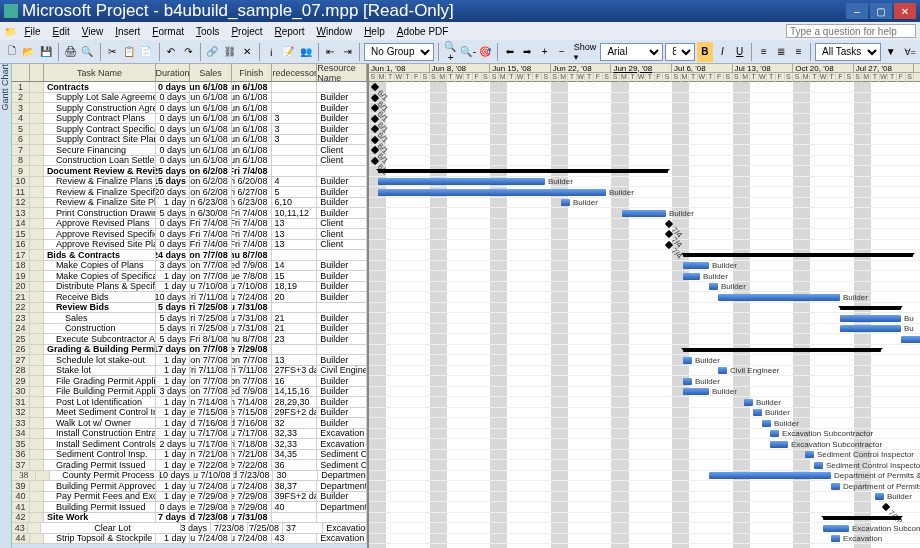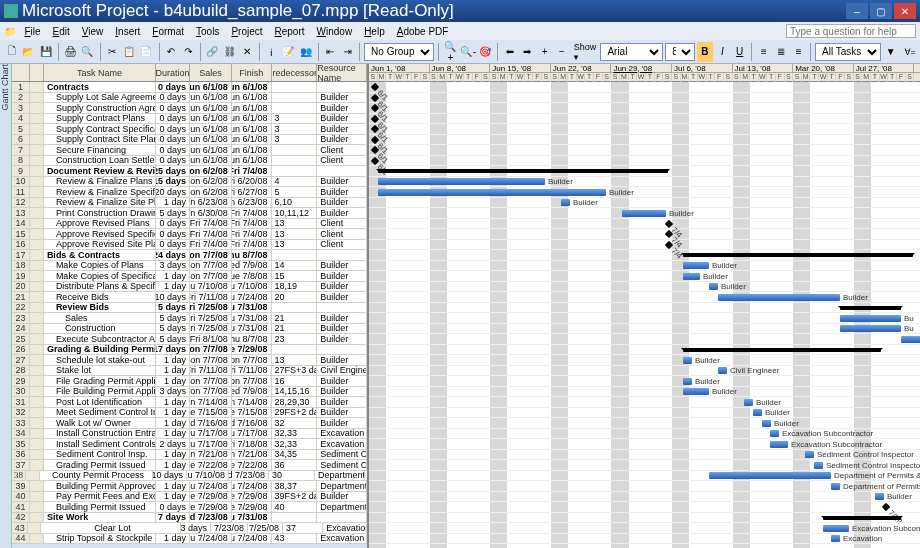--- a/index.html
+++ b/index.html
@@ -505,21 +505,21 @@
             <div class="rcell rowid" style="width: 18px;">37</div>
             <div class="rcell rowid" style="width: 14px;"></div>
             <div class="rcell indent-1" style="width: 113px;">Grading Permit Issued</div>
             <div class="rcell " style="width: 34px; justify-content: flex-end;">1 day</div>
             <div class="rcell " style="width: 42px; justify-content: flex-end;">Tue 7/22/08</div>
             <div class="rcell " style="width: 40px; justify-content: flex-end;">Tue 7/22/08</div>
             <div class="rcell " style="width: 46px;">36</div>
             <div class="rcell " style="width: 50px;">Sediment Contr</div>
           </div>
           <div class="grow">
-            <div class="rcell rowid" style="width: 14px; font-family: Liberation Serif, serif;">38</div>
+            <div class="rcell rowid" style="width: 25px; font-family: Liberation Serif, serif;">38</div>
             <div class="rcell rowid" style="width: 14px;"></div>
             <div class="rcell indent-1" style="width: 113px;">County Permit Process</div>
             <div class="rcell " style="width: 34px; justify-content: flex-end;">10 days</div>
             <div class="rcell " style="width: 42px; justify-content: flex-end;">Thu 7/10/08</div>
             <div class="rcell " style="width: 40px; justify-content: flex-end;">Wed 7/23/08</div>
             <div class="rcell " style="width: 46px;">30</div>
             <div class="rcell " style="width: 50px;">Department of F</div>
           </div>
           <div class="grow">
             <div class="rcell rowid" style="width: 18px;">39</div>
@@ -586,21 +586,21 @@
     <div class="right-gantt">
       <div class="gantt-header">
         <div class="gh-top" id="gh-top">
             <div class="gh-week" style="width: 60.6px;">Jun 1, '08</div>
             <div class="gh-week" style="width: 60.6px;">Jun 8, '08</div>
             <div class="gh-week" style="width: 60.6px;">Jun 15, '08</div>
             <div class="gh-week" style="width: 60.6px;">Jun 22, '08</div>
             <div class="gh-week" style="width: 60.6px; text-decoration: underline;">Jun 29, '08</div>
             <div class="gh-week" style="width: 60.6px;">Jul 6, '08</div>
             <div class="gh-week" style="width: 60.6px;">Jul 13, '08</div>
-            <div class="gh-week" style="width: 60.6px;">Mar 20, '08</div>
+            <div class="gh-week" style="width: 60.6px;">Oct 20, '08</div>
             <div class="gh-week" style="width: 60.6px;">Jul 27, '08</div>
           </div>
         <div class="gh-bot" id="gh-bot">
             <div class="gh-day">S</div>
             <div class="gh-day">M</div>
             <div class="gh-day">T</div>
             <div class="gh-day">W</div>
             <div class="gh-day">T</div>
             <div class="gh-day">F</div>
             <div class="gh-day">S</div>

